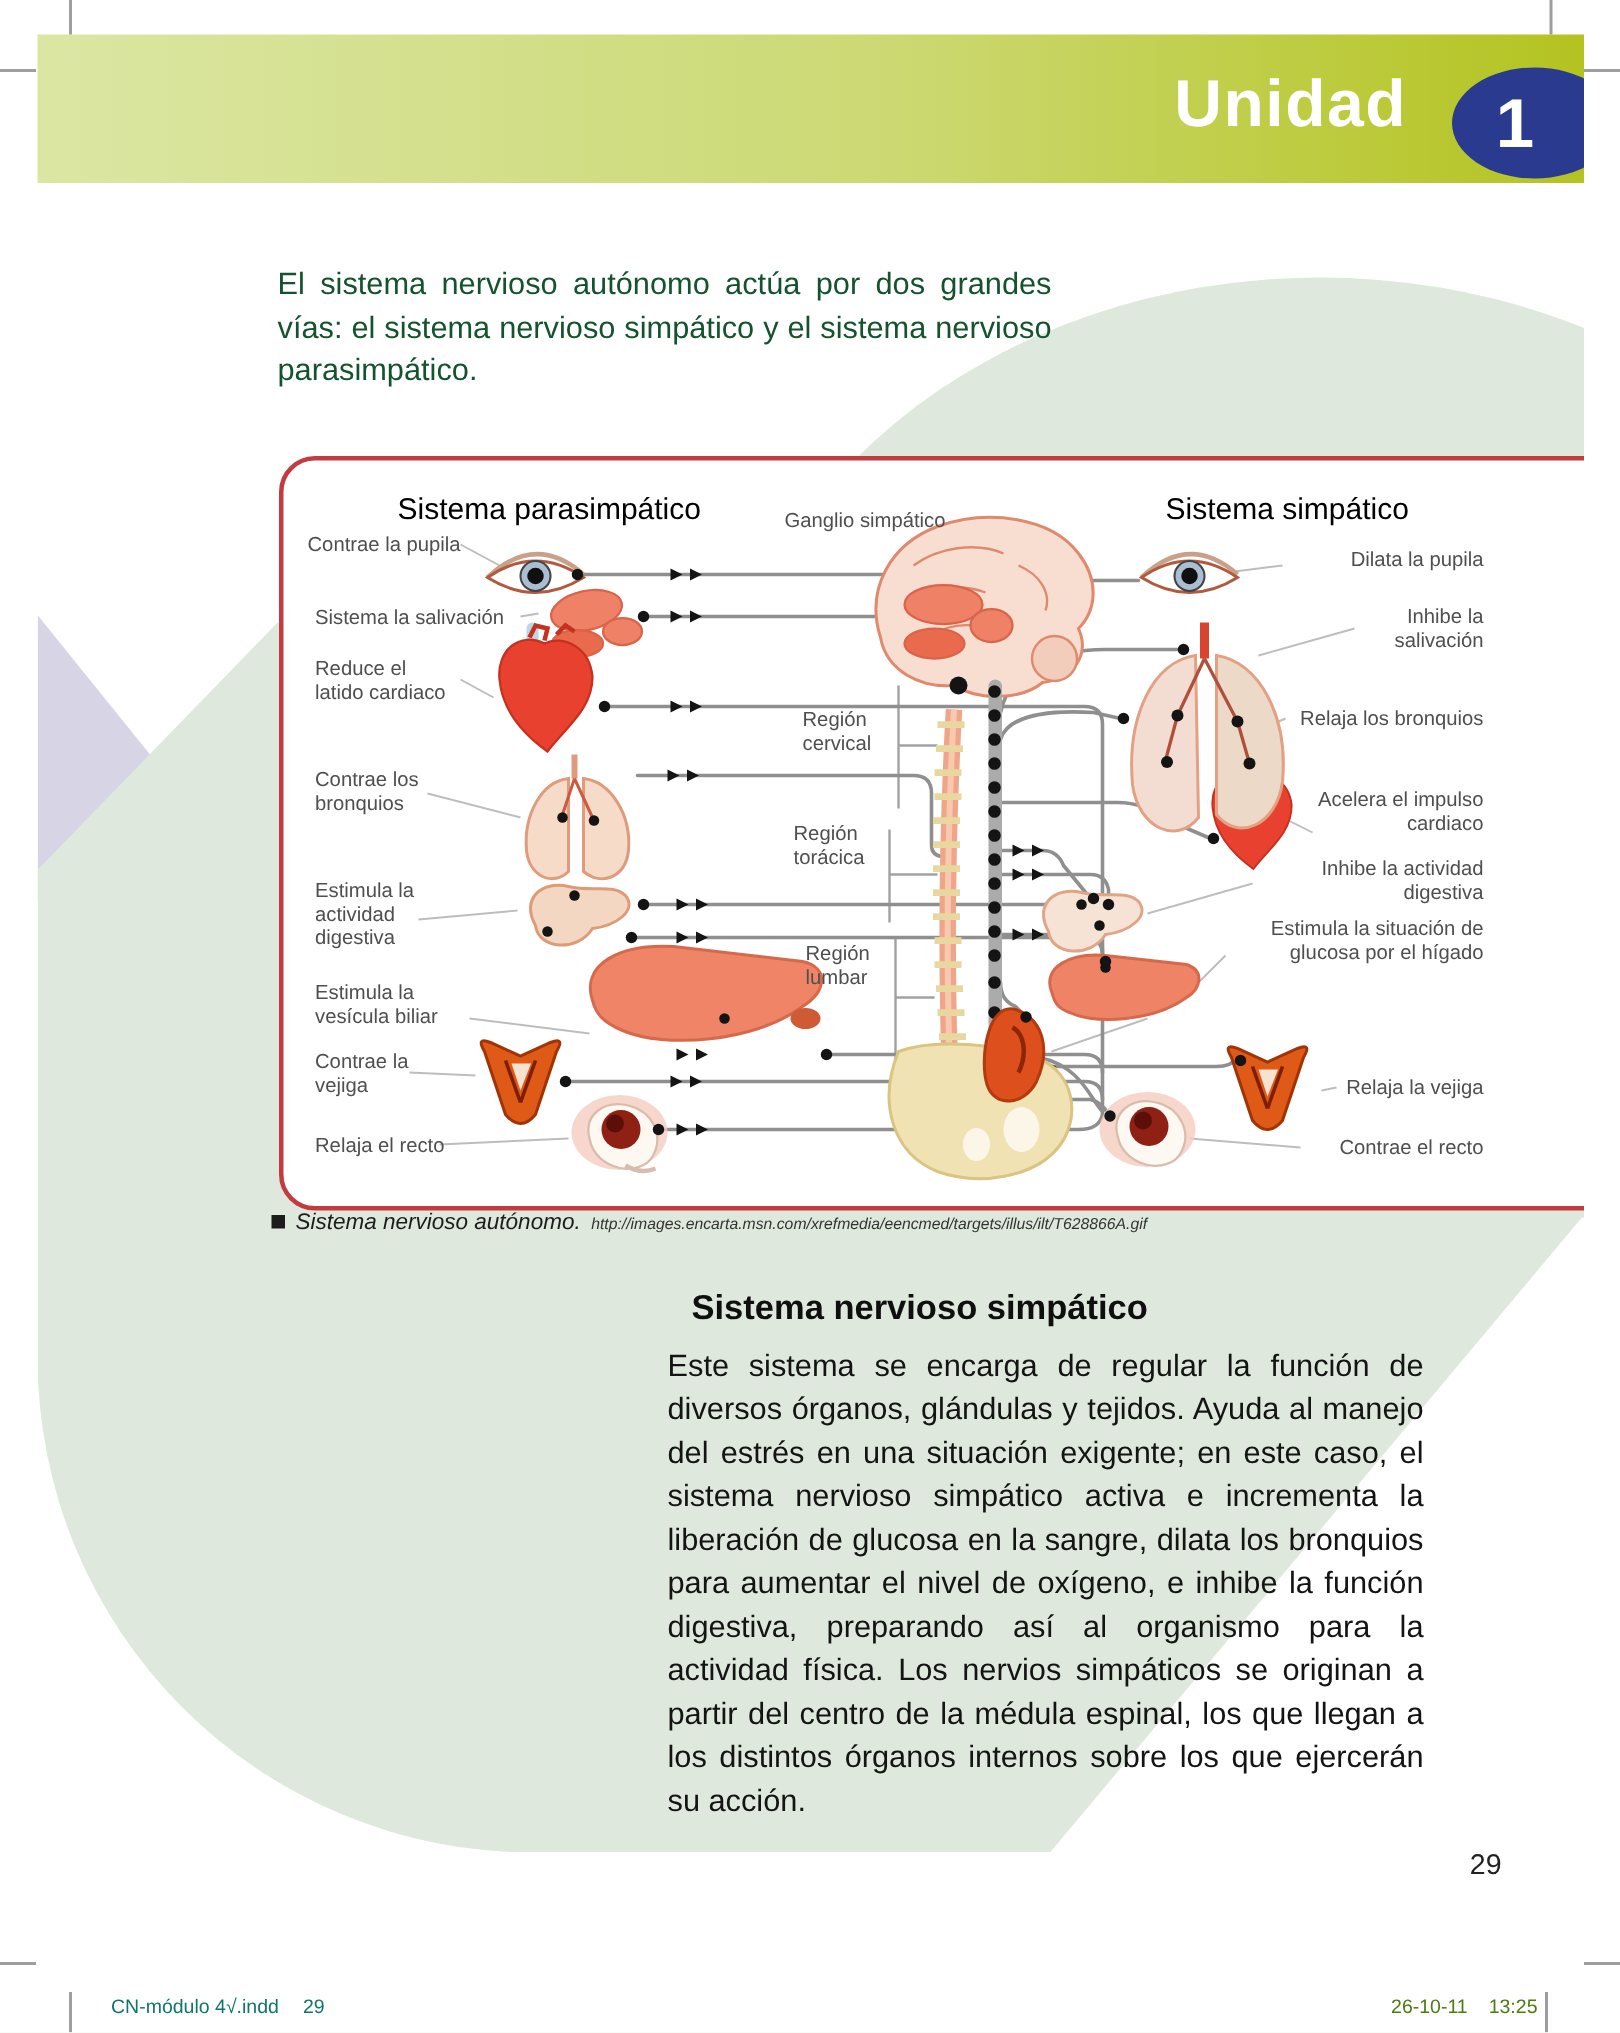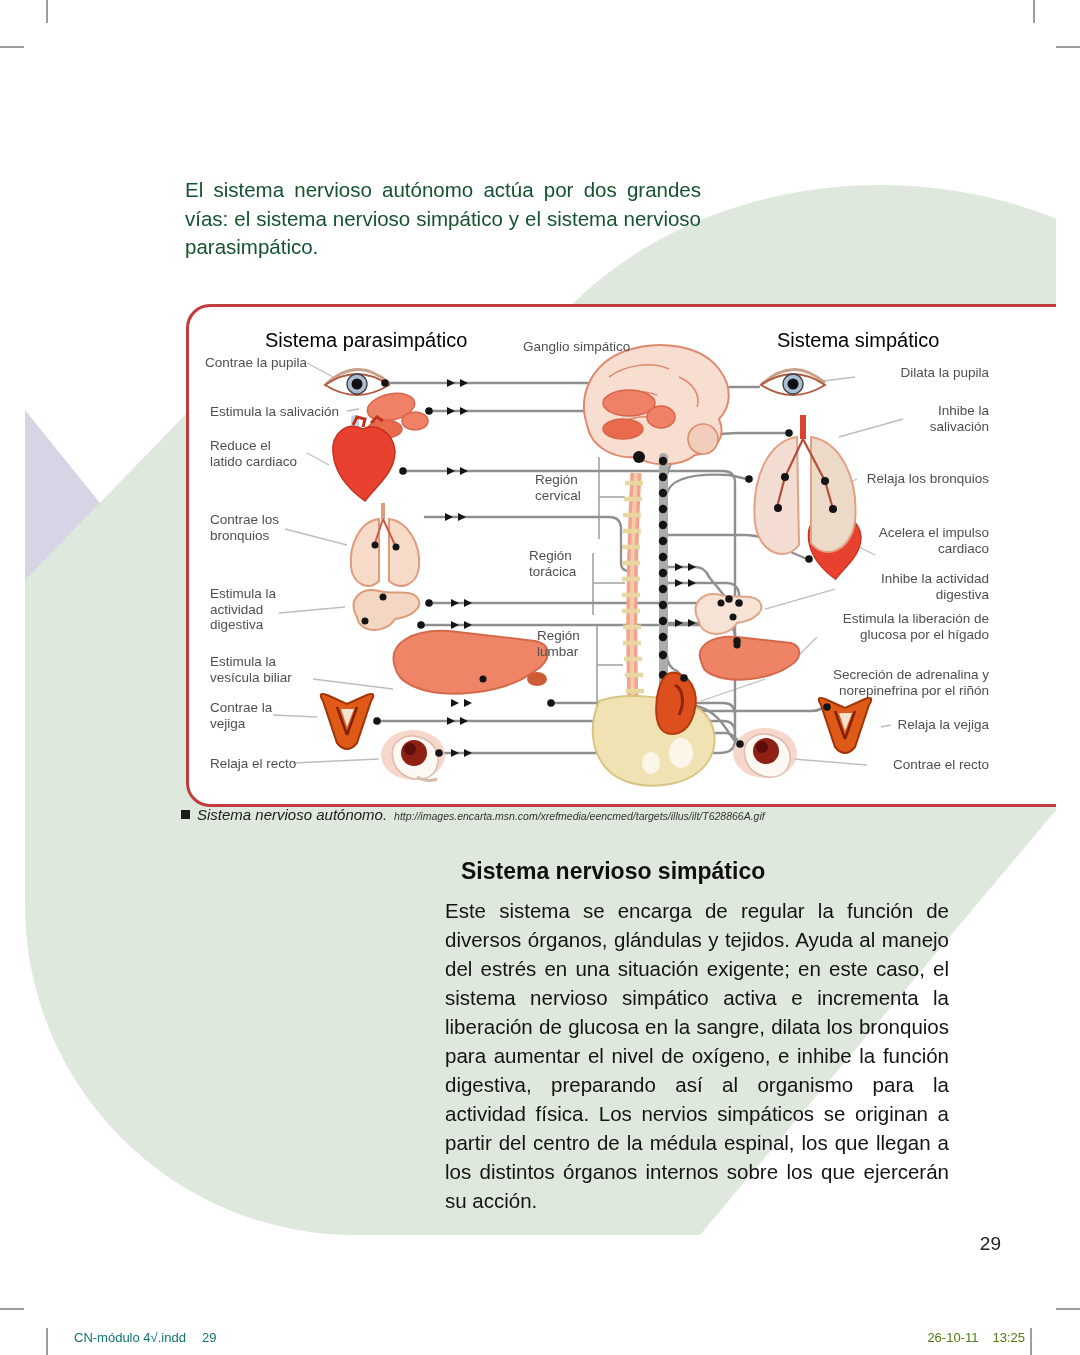--- a/index.html
+++ b/index.html
@@ -52,20 +52,24 @@
 <body>
 
 <div class="page">
 
   <div class="trim">
 
     <div class="blob-dome"></div>
     <div class="blob-lavender"></div>
     <div class="blob-main"></div>
 
+    <div class="band">
+      <span class="unit-word">Unidad</span>
+      <span class="unit-circle">1</span>
+    </div>
 
     <div class="intro">El sistema nervioso autónomo actúa por dos grandes vías: el sistema nervioso simpático y el sistema nervioso parasimpático.</div>
 
     <div class="figure-box">
 
       <svg class="diag-svg" viewBox="0 0 878 491" xmlns="http://www.w3.org/2000/svg">
         <defs>
           <g id="syn" fill="#141414">
             <path d="M0,-4 L8,0 L0,4 Z"></path>
               <path d="M13,-4 L21,0 L13,4 Z"></path>
@@ -302,35 +306,34 @@
 
       <div class="diag-title" style="left:76px;top:22px;">Sistema parasimpático</div>
       <div class="diag-title" style="left:588px;top:22px;">Sistema simpático</div>
       <div class="diag-label" style="left:334px;top:32px;">Ganglio simpático</div>
 
       <div class="diag-label" style="left:346px;top:165px;width:62px;">Región cervical</div>
       <div class="diag-label" style="left:340px;top:241px;width:62px;">Región torácica</div>
       <div class="diag-label" style="left:348px;top:321px;width:58px;">Región lumbar</div>
 
       <div class="diag-label" style="left:16px;top:48px;">Contrae la pupila</div>
-      <div class="diag-label" style="left:21px;top:97px;">Estimula la salivación</div>
+      <div class="diag-label" style="left:21px;top:97px;">Sistema la salivación</div>
       <div class="diag-label" style="left:21px;top:131px;width:96px;">Reduce el latido cardiaco</div>
       <div class="diag-label" style="left:21px;top:205px;width:88px;">Contrae los bronquios</div>
       <div class="diag-label" style="left:21px;top:279px;width:80px;">Estimula la actividad digestiva</div>
       <div class="diag-label" style="left:21px;top:347px;width:104px;">Estimula la vesícula biliar</div>
       <div class="diag-label" style="left:21px;top:393px;width:66px;">Contrae la vejiga</div>
       <div class="diag-label" style="left:21px;top:449px;">Relaja el recto</div>
 
       <div class="diag-label dl-right" style="top:58px;">Dilata la pupila</div>
       <div class="diag-label dl-right" style="top:96px;width:84px;">Inhibe la salivación</div>
       <div class="diag-label dl-right" style="top:164px;">Relaja los bronquios</div>
       <div class="diag-label dl-right" style="top:218px;width:132px;">Acelera el impulso cardiaco</div>
       <div class="diag-label dl-right" style="top:264px;width:152px;">Inhibe la actividad digestiva</div>
-      <div class="diag-label dl-right" style="top:304px;width:176px;">Estimula la liberación de glucosa por el hígado</div>
-      <div class="diag-label dl-right" style="top:360px;width:220px;">Secreción de adrenalina y norepinefrina por el riñón</div>
+      <div class="diag-label dl-right" style="top:304px;width:176px;">Estimula la situación de glucosa por el hígado</div>
       <div class="diag-label dl-right" style="top:410px;">Relaja la vejiga</div>
       <div class="diag-label dl-right" style="top:450px;">Contrae el recto</div>
     </div>
 
     <div class="caption">
       <span class="caption-square"></span>
       <span class="caption-text">Sistema nervioso autónomo.</span>
       <span class="caption-url">http://images.encarta.msn.com/xrefmedia/eencmed/targets/illus/ilt/T628866A.gif</span>
     </div>
 

